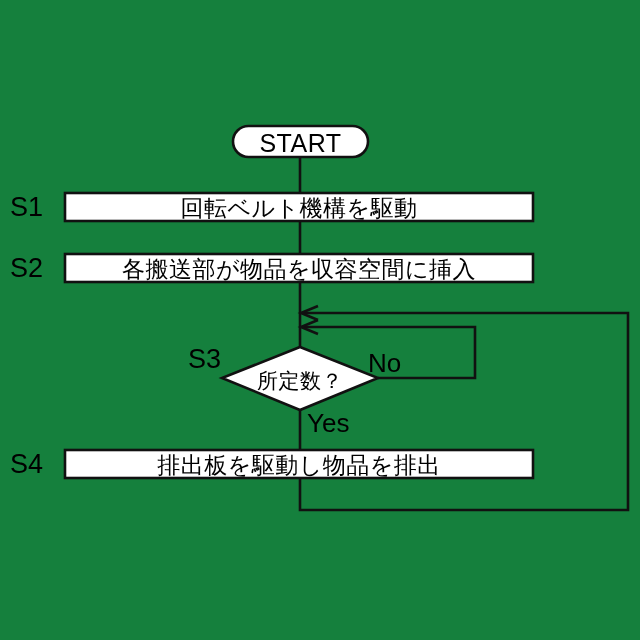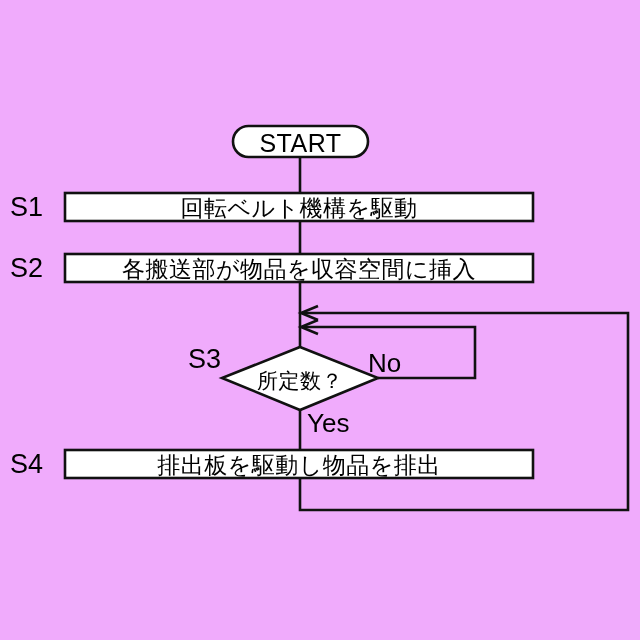--- a/index.html
+++ b/index.html
@@ -10,21 +10,21 @@
   body {
     width: 640px;
     height: 640px;
     overflow: hidden;
     font-family: "Liberation Sans", "DejaVu Sans", sans-serif;
   }
   #flowchart-canvas {
     position: relative;
     width: 640px;
     height: 640px;
-    background: #f0abfc;
+    background: #15803d;
   }
   svg.diagram {
     position: absolute;
     top: 0;
     left: 0;
     width: 640px;
     height: 640px;
     display: block;
   }
   .shape-stroke {

